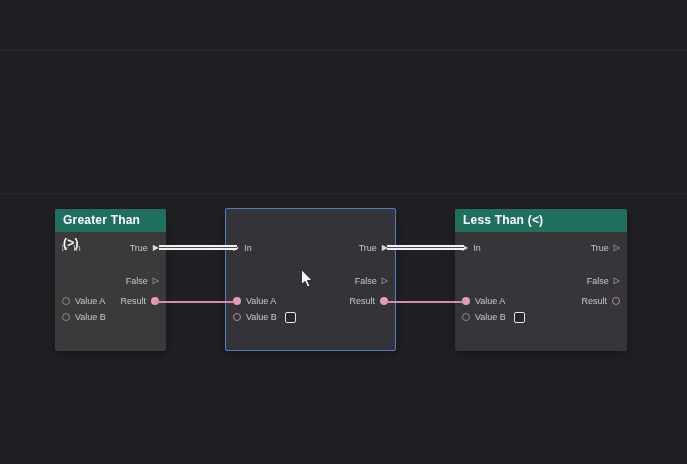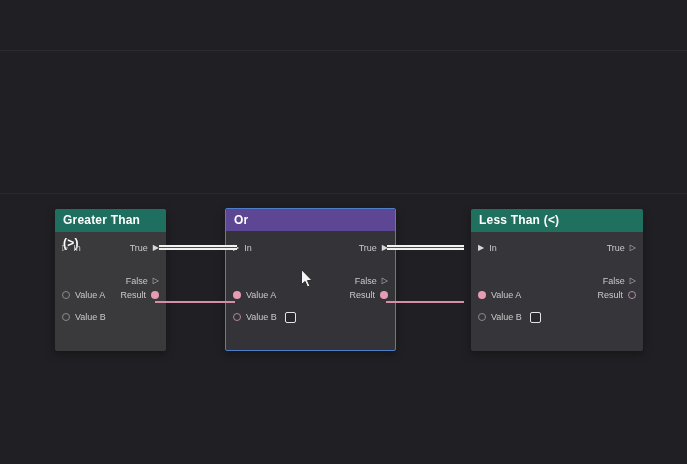--- a/index.html
+++ b/index.html
@@ -13,34 +13,34 @@
   .hline { position:absolute; left:0; right:0; height:1px; background:#2c2c30; }
   .hline.l1 { top:50px; }
   .hline.l2 { top:193px; background:#29292d; }
 
   .node {
     position:absolute; z-index:2; border-radius:2px;
     box-shadow:0 3px 8px rgba(0,0,0,0.35);
   }
   .node-1 { left:55px;  top:209px; width:111px; height:142px; background:#3a3a3d; }
   .node-2 { left:225px; top:208px; width:171px; height:143px; background:#343438; border:1px solid #4d7ec9; }
-  .node-3 { left:455px; top:209px; width:172px; height:142px; background:#36363a;margin-left:16px; }
+  .node-3 { left:455px; top:209px; width:172px; height:142px; background:#36363a; }
 
   .node-header {
     height:23px; line-height:23px; padding:0 8px;
     font-size:12px; font-weight:bold; color:#ffffff;
     border-radius:2px 2px 0 0; letter-spacing:0.2px;
   }
   .node-2 .node-header { height:22px; line-height:22px; }
 
   .row {
     position:absolute; left:0; right:0; height:18px; padding:0 7px;
     display:flex; align-items:center; justify-content:space-between;
   }
-  .r1 { top:30px; } .r2 { top:63px; } .r3 { top:77px; } .r4 { top:99px; }
+  .r1 { top:30px; } .r2 { top:63px; } .r3 { top:83px; } .r4 { top:99px; }
   .pg { display:flex; align-items:center; gap:5px; font-size:9px; color:#c9c9c9; }
   .pg.right { margin-left:auto;text-align:center; }
 
   .tri { font-size:8px; line-height:1; color:#d8d8d8; }
   .tri.hollow { color:#c4c4c4; }
 
   .dot { width:8px; height:8px; border-radius:50%; flex:0 0 auto; }
   .dot.filled { background:#e59cb2; }
   .dot.hgray  { width:8px; height:8px; border:1px solid #8a8a8e; background:transparent; }
   .dot.hpink  { width:8px; height:8px; border:1px solid #b288a0; background:transparent; }
@@ -102,23 +102,20 @@
     </div>
     <div class="row r4">
       <span class="pg">
         <span class="dot hgray"></span>
         <span>Value B</span>
       </span>
     </div>
   </div>
 
   <div class="node node-2">
-    <div class="node-header" style="background: rgb(93, 71, 149);">
-      <span>Or</span>
-    </div>
     <div class="row r1">
       <span class="pg">
         <span class="tri">▶</span>
         <span>In</span>
       </span>
       <span class="pg right">
         <span>True</span>
         <span class="tri">▶</span>
       </span>
     </div>

